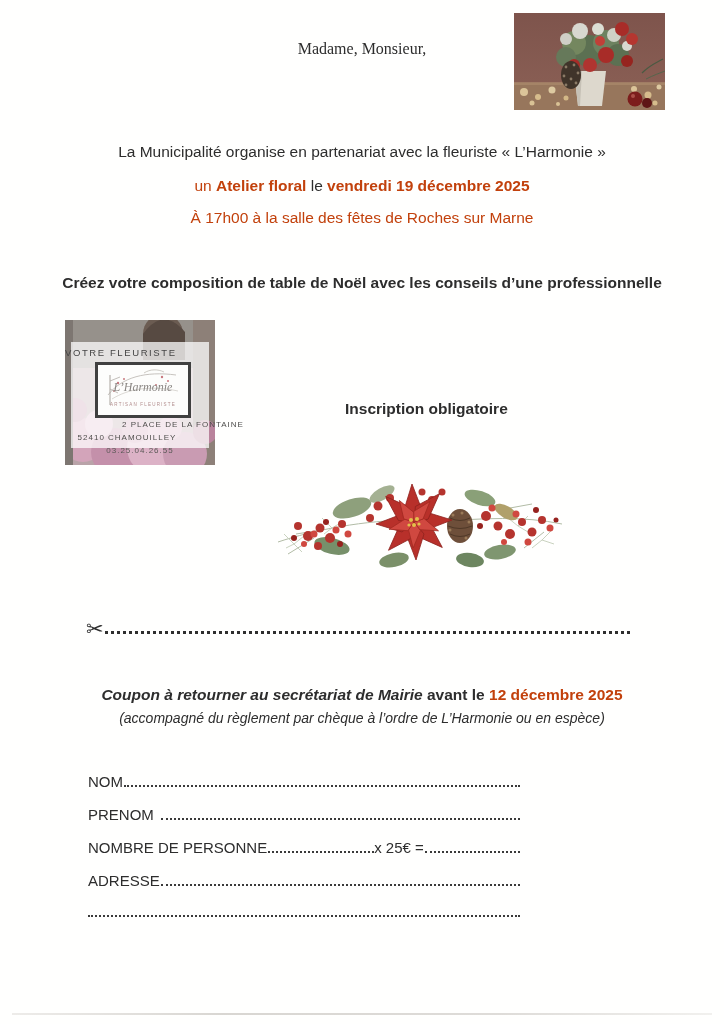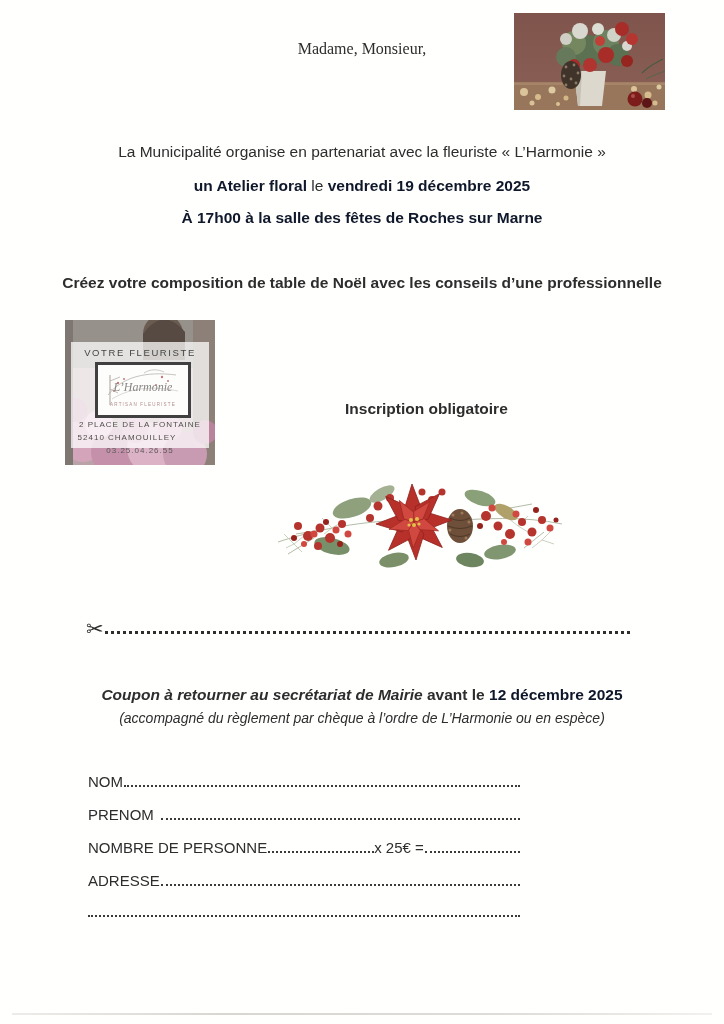--- a/index.html
+++ b/index.html
@@ -4,45 +4,45 @@
 <style>
   html,body { margin:0; padding:0; background:#ffffff; }
   .page {
     position:relative; width:724px; height:1024px; background:#fffffe;
     font-family:"Liberation Sans", sans-serif; color:#2d2d2d; overflow:hidden;
   }
   .abs { position:absolute; }
   .centered { position:absolute; left:0; width:724px; text-align:center; }
   .bold { font-weight:bold; }
   .italic { font-style:italic; }
-  .red { color:#0f172a;font-weight:bold; }
+  .red { color:#c2410c; }
   .salutation { top:40px; font-size:16px;font-family:Liberation Serif, serif; }
   .intro { top:143px; font-size:15.5px; }
   .event { top:177px; font-size:15.5px; }
   .timeplace { top:209px; font-size:15.5px; }
   .workshop { top:274px; font-size:15.5px; font-weight:bold; }
   .cost { left:229px; top:339px; font-size:15.5px; font-weight:bold; white-space:nowrap; }
   .inscription { left:345px; top:400px; font-size:15.5px; font-weight:bold; white-space:nowrap; }
 
   
   .photo { left:514px; top:13px; width:151px; height:97px; }
 
   
   .card { left:65px; top:320px; width:150px; height:145px; }
   .card svg { position:absolute; left:0; top:0; }
-  .card-heading { position:absolute; left:0; top:27px; width:150px; text-align:center;
+  .card-heading { position:absolute; left:0; top:27px; width:150px; text-align:left;
     font-size:9.5px; letter-spacing:1.6px; color:#454545; }
   .logo-box { position:absolute; left:30px; top:42px; width:90px; height:50px;
     background:#fdfdfc; border:3px solid #404040; }
   .logo-name { position:absolute; left:0; top:15px; width:90px; text-align:center;
     font-family:"Liberation Serif", serif; font-style:italic; font-size:12px; color:#8a8683; }
   .logo-sub { position:absolute; left:0; top:37px; width:90px; text-align:center;
     font-size:4.5px; letter-spacing:1.2px; color:#b28d8d; }
   .card-addr1 { position:absolute; left:0; top:100px; width:150px; text-align:center;
-    font-size:8px; letter-spacing:1px; color:#4f4e4c; }
+    font-size:8px; letter-spacing:1px; color:#4f4e4c;padding-left:43px; }
   .card-addr2 { position:absolute; left:0; top:113px; width:124px; text-align:center;
     font-size:8px; letter-spacing:1px; color:#4f4e4c; }
   .card-phone { position:absolute; left:0; top:126px; width:150px; text-align:center;
     font-size:8px; letter-spacing:1px; color:#5a5856; }
 
   .garland { left:274px; top:464px; width:292px; height:116px; }
 
   
   .cutline { left:86px; top:618px; width:544px; display:flex; align-items:center; }
   .scissors { font-size:21px; color:#2e2e2e; line-height:1; margin-right:1px; }

